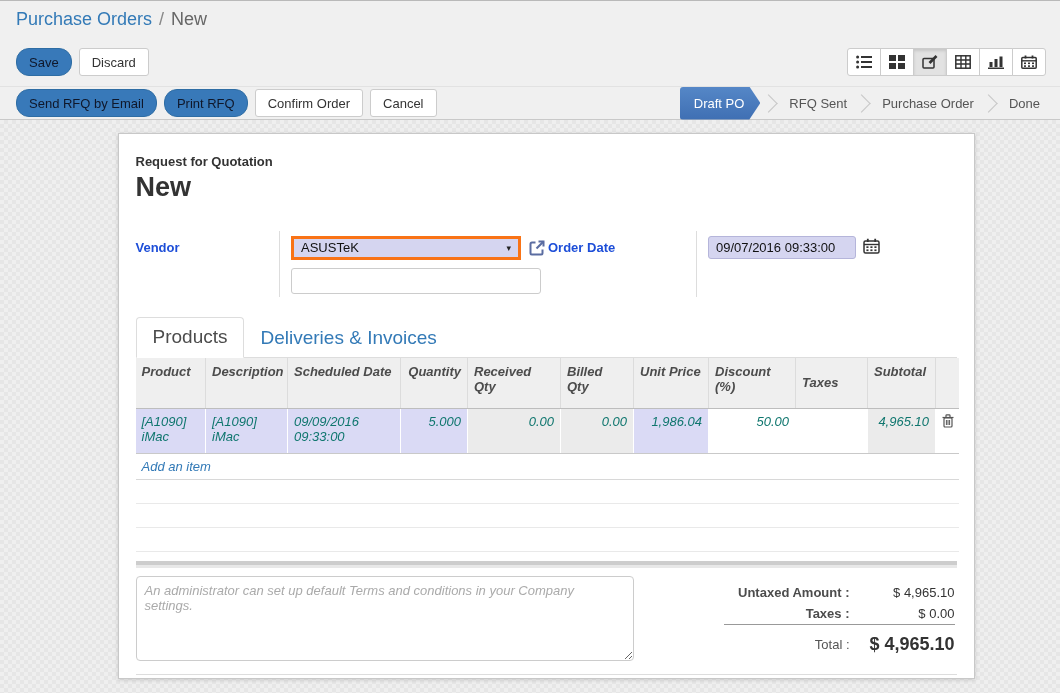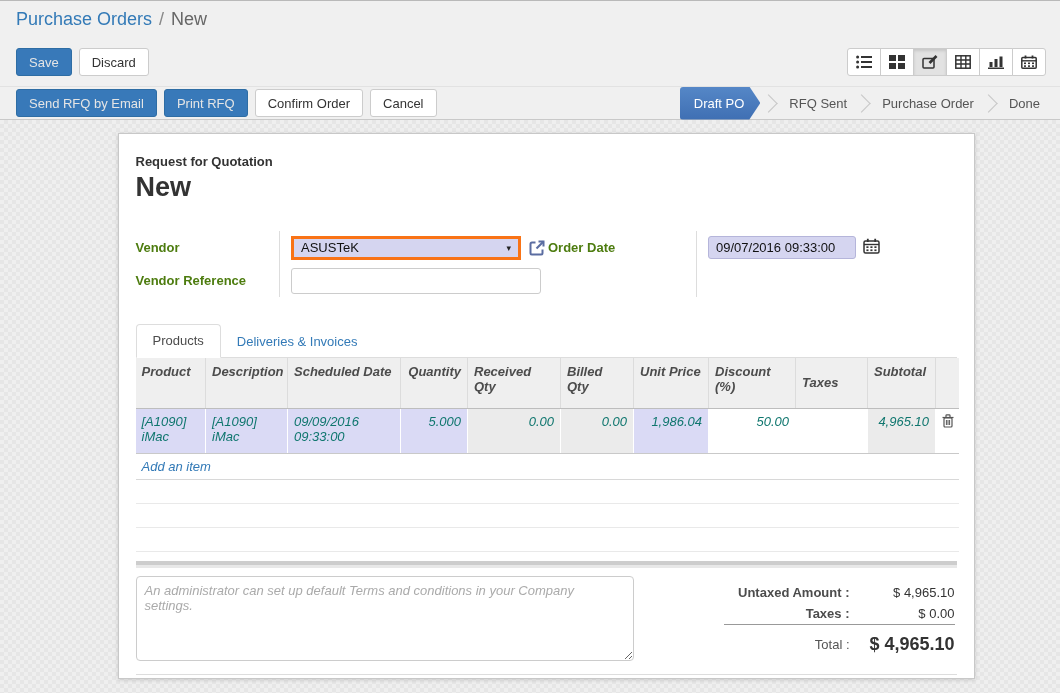--- a/index.html
+++ b/index.html
@@ -9,21 +9,21 @@
 
   
   .breadcrumb-bar { height:37px; display:flex; align-items:center; padding-left:16px; font-size:18px; gap:7px; }
   .crumb-link { color:#337ab7; cursor:pointer; }
   .crumb-sep { color:#888; }
   .crumb-current { color:#666; }
 
   
   .control-bar { height:48px; display:flex; align-items:center; justify-content:space-between; padding:0 14px 0 16px; }
   .btn { font-family:inherit; font-size:13px; height:28px; padding:0 12px; border-radius:3px; border:1px solid #ccc; background:#fff; color:#333; cursor:pointer; }
-  .btn-primary { background:#3879b9; border-color:#2e6da4; color:#e5e5e5; }
+  .btn-primary { background:#3879b9; border-color:#2e6da4; color:#0f172a;border-radius:13px; }
   .left-ctrl { display:flex; gap:7px; }
   .view-switcher { display:flex; }
   .vs-btn { width:34px; height:28px; border:1px solid #ccc; background:#fff; display:flex; align-items:center; justify-content:center; cursor:pointer; margin-left:-1px; }
   .vs-btn:first-child { border-radius:3px 0 0 3px; margin-left:0; }
   .vs-btn:last-child { border-radius:0 3px 3px 0; }
   .vs-btn.active { background:#e2e2e2; box-shadow:inset 0 2px 3px rgba(0,0,0,.12); }
   .vs-btn svg { display:block; }
 
   
   .statusbar { height:34px; border-top:1px solid #e2e2e2; border-bottom:1px solid #c9c9c9; display:flex; align-items:center; justify-content:space-between; padding-left:16px; background:#f0f0f0; }
@@ -42,34 +42,34 @@
     background-size:8px 8px; background-position:0 0,4px 4px;padding-left:32px; }
   .sheet { width:857px; height:546px; margin:0 auto; background:#fff; border:1px solid #c8c8c8; box-shadow:0 1px 4px rgba(0,0,0,.15); padding:20px 17px 0 17px; }
   .sheet-subtitle { font-size:13px; font-weight:bold; color:#333; }
   .sheet-title { font-size:27px; font-weight:bold; color:#333; margin:3px 0 0 0; }
 
   
   .form-grid { display:flex; margin-top:28px; }
   .fgroup { width:50%; display:flex; }
   .fg-labels { width:148px; }
   .fg-values { flex:1; border-left:1px solid #ddd; padding-left:11px; }
-  .frow-label { height:33px; font-size:13px; font-weight:bold; color:#4d7c0f; display:flex; align-items:center; }
+  .frow-label { height:33px; font-size:13px; font-weight:bold; color:#1d4ed8; display:flex; align-items:center; }
   .frow-value { height:33px; display:flex; align-items:center; }
   .vendor-select { width:230px; height:24px; background:#d5d5f0; border:3px solid #f97316; display:flex; align-items:center; padding:0 7px; font-size:13px; color:#111; cursor:pointer; }
   .vendor-select .grow { flex:1; }
   .caret { font-size:9px; color:#222; }
   .ext-link { margin-left:7px; cursor:pointer; display:flex; }
   .text-input { width:250px; height:26px; border:1px solid #ccc; border-radius:3px; font-family:inherit; font-size:13px; padding:0 7px; color:#333; }
   .date-input { width:148px; height:23px; border:1px solid #b5b5da; border-radius:3px; background:#d5d5f0; font-family:inherit; font-size:13px; padding:0 7px; color:#111; }
   .cal-btn { margin-left:7px; cursor:pointer; display:flex; background:none; border:none; padding:0; }
   .fg-right .fg-labels { width:150px; padding-left:2px; }
 
   
   .tabs { margin-top:25px; display:flex; border-bottom:1px solid #ddd; height:36px; align-items:flex-end; }
-  .tab { font-size:13px; padding:8px 16px 9px; cursor:pointer; margin-bottom:-1px; }
+  .tab { font-size:19px; padding:8px 16px 9px; cursor:pointer; margin-bottom:-1px; }
   .tab.active { color:#4c4c4c; background:#fff; border:1px solid #ddd; border-bottom:1px solid #fff; border-radius:4px 4px 0 0; }
   .tab.link { color:#337ab7; }
 
   
   table.lines { width:823px; border-collapse:collapse; table-layout:fixed;font-style:italic; }
   table.lines th { background:#efefef; font-size:13px; font-weight:bold; color:#4c4c4c; text-align:left; vertical-align:top; padding:6px 6px; border-right:1px solid #dcdcdc; border-bottom:1px solid #bdbdbd; height:50px; }
   table.lines th:last-child { border-right:none; }
   table.lines th.num { text-align:right; }
   table.lines th.mid { padding-top:17px; }
   table.lines td { font-size:13px; color:#0f766e; padding:5px 6px; vertical-align:top; border-right:1px solid #fff; border-bottom:1px solid #c9c9c9; height:45px; }
@@ -211,21 +211,20 @@
   <div class="content">
     <div class="sheet">
 
       <div class="sheet-subtitle">Request for Quotation</div>
       <h1 class="sheet-title">New</h1>
 
       <div class="form-grid">
         <div class="fgroup fg-left">
           <div class="fg-labels">
             <div class="frow-label">Vendor</div>
-            <div class="frow-label">Vendor Reference</div>
           </div>
           <div class="fg-values">
             <div class="frow-value">
               <div class="vendor-select">
                 <span class="grow">ASUSTeK</span>
                 <span class="caret">▾</span>
               </div>
               <span class="ext-link">
                 <svg width="18" height="18" viewBox="0 0 18 18">
                     <path d="M7.5 3.5 H4 C2.9 3.5 2.5 4 2.5 5 V14 C2.5 15 3 15.5 4 15.5 H13 C14 15.5 14.5 15 14.5 14 V10.5" stroke="#5b6da1" stroke-width="2" fill="none"></path>

